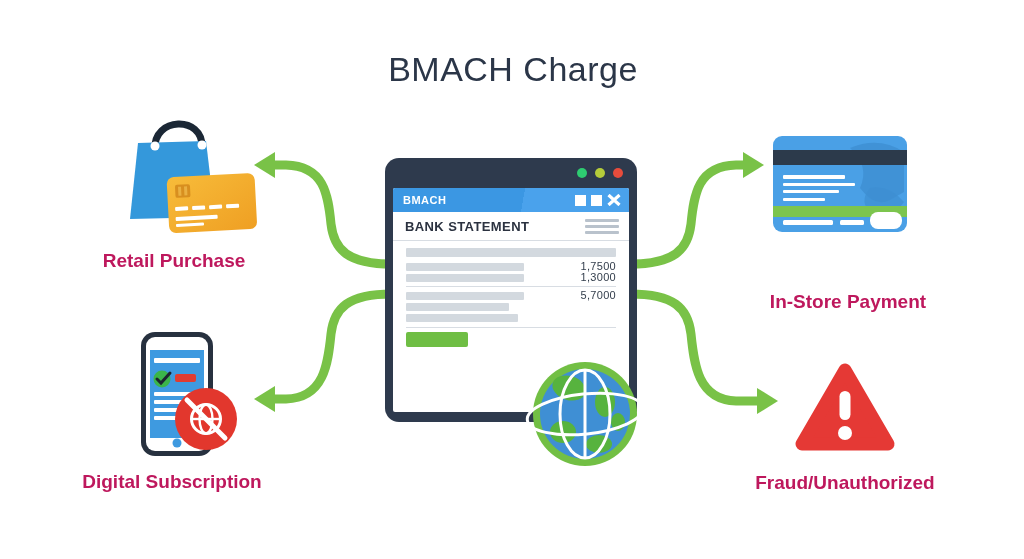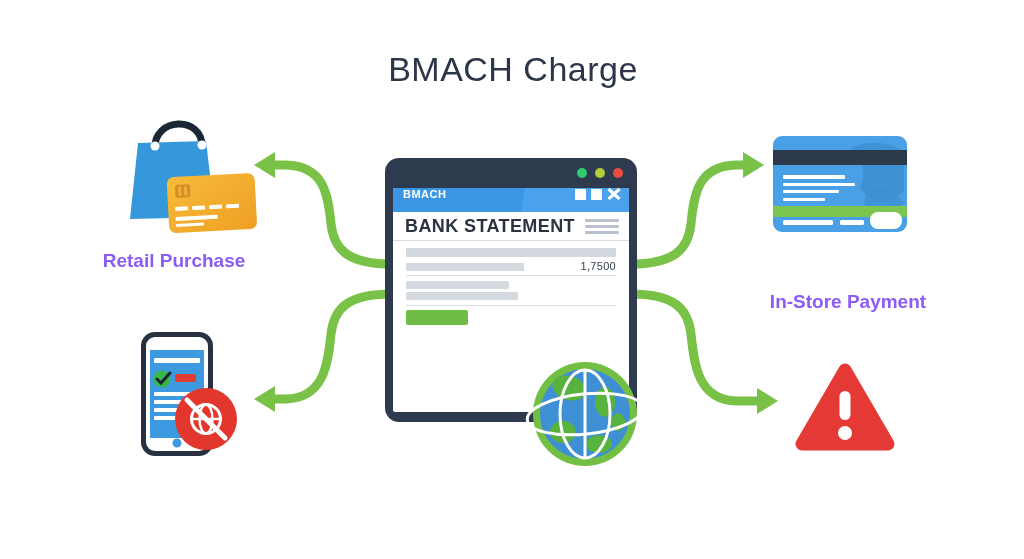--- a/index.html
+++ b/index.html
@@ -1,34 +1,34 @@
 <!DOCTYPE html>
 <html><head>
 <meta charset="utf-8">
 <style>
   html,body{margin:0;padding:0;background:#fff;}
   #canvas{
     position:relative;width:1024px;height:559px;overflow:hidden;background:#ffffff;
     font-family:"Liberation Sans","DejaVu Sans",sans-serif;color:#2b3648;
   }
   .abs{position:absolute;}
-  .lbl{position:absolute;font-weight:bold;font-size:19px;color:#8b5cf6;text-align:center;white-space:nowrap;}
+  .lbl{position:absolute;font-weight:bold;font-size:19px;color:#be185d;text-align:center;white-space:nowrap;}
   #main-title{position:absolute;left:8px;top:50px;width:1010px;text-align:center;font-size:34px;font-weight:normal;color:#2b3648;letter-spacing:.5px;}
 
   
   .window{position:absolute;left:385px;top:158px;width:252px;height:264px;background:#2e3a4d;border-radius:14px;box-sizing:border-box;padding:0 8px 10px 8px;}
   .chrome{height:30px;display:flex;align-items:center;justify-content:flex-end;gap:8px;padding-right:6px;}
   .dot{width:10px;height:10px;border-radius:50%;display:inline-block;}
   .win-body{background:#ffffff;height:224px;border-radius:2px;overflow:hidden;}
-  .titlebar{height:24px;background:linear-gradient(100deg,#3b97e3 55%,#4aa2ec 55%);display:flex;align-items:flex-start;justify-content:space-between;padding:0 8px 0 10px;gap:12px;}
+  .titlebar{height:24px;background:linear-gradient(100deg,#3b97e3 55%,#4aa2ec 55%);display:flex;align-items:center;justify-content:space-between;padding:0 8px 0 10px;gap:12px;}
   .titlebar .tb-label{color:#fff;font-size:11px;font-weight:bold;letter-spacing:.5px;}
   .tb-controls{display:flex;align-items:center;gap:5px;}
   .tb-sq{width:11px;height:11px;background:#fff;display:inline-block;}
   .stmt-head{height:28px;border-bottom:1px solid #d8dde3;display:flex;align-items:center;justify-content:space-between;padding:0 10px 0 12px;}
-  .stmt-head .sh-label{font-size:18px;font-weight:bold;color:#2b3240;letter-spacing:.4px;}
+  .stmt-head .sh-label{font-size:13px;font-weight:bold;color:#2b3240;letter-spacing:.4px;}
   .burger{display:flex;flex-direction:column;gap:3px;}
   .burger span{display:block;width:34px;height:3px;background:#b9c2cc;border-radius:1px;}
   .stmt-body{padding:7px 13px 0 13px;}
   .headbar{height:9px;background:#d3d9df;border-radius:1px;margin-bottom:4px;}
   .srow{display:flex;align-items:center;justify-content:space-between;height:11.2px;}
   .sbar{height:8px;background:#d3d9df;border-radius:1px;}
   .snum{font-size:11px;line-height:1;color:#333e4c;letter-spacing:.3px;}
   .sep{height:1px;background:#d8dde3;margin:3px 0;}
   .btn-green{width:62px;height:15px;background:#6fbe44;border-radius:2px;margin-top:4px;}
 </style>
@@ -78,21 +78,29 @@
             <span></span>
             <span></span>
           </span>
       </div>
       <div class="stmt-body">
         <div class="headbar"></div>
         <div class="srow">
             <span class="sbar" style="width:118px"></span>
             <span class="snum">1,7500</span>
           </div>
+        <div class="srow">
+            <span class="sbar" style="width:118px"></span>
+            <span class="snum">1,3000</span>
+          </div>
         <div class="sep"></div>
+        <div class="srow">
+            <span class="sbar" style="width:118px"></span>
+            <span class="snum">5,7000</span>
+          </div>
         <div class="srow">
             <span class="sbar" style="width:103px"></span>
           </div>
         <div class="srow">
             <span class="sbar" style="width:112px"></span>
           </div>
         <div class="sep"></div>
         <div class="btn-green"></div>
       </div>
     </div>
@@ -160,20 +168,21 @@
     <rect x="42" y="46" width="21" height="8" rx="2" fill="#e03c31"></rect>
     <circle cx="44" cy="115" r="4.5" fill="#3e9ae0"></circle>
     <g>
       <circle cx="73" cy="91" r="31" fill="#e2372d"></circle>
       <circle cx="73" cy="91" r="14.5" fill="none" stroke="#ffffff" stroke-width="3"></circle>
       <ellipse cx="73" cy="91" rx="6.5" ry="14.5" fill="none" stroke="#ffffff" stroke-width="2.4"></ellipse>
       <line x1="58.5" y1="91" x2="87.5" y2="91" stroke="#ffffff" stroke-width="2.4"></line>
       <line x1="54" y1="72" x2="92" y2="110" stroke="#ffffff" stroke-width="5" stroke-linecap="round"></line>
     </g>
   </svg>
+  <div class="lbl" style="left:52px;top:471px;width:240px;">Digital Subscription</div>
 
   <svg class="abs" style="left:523px;top:358px;" width="124" height="115">
     <circle cx="62" cy="56" r="52" fill="#72bf44"></circle>
     <circle cx="62" cy="56" r="45" fill="#3f8fd4"></circle>
     <g fill="#57b33e">
       <ellipse cx="46" cy="30" rx="17" ry="12" transform="rotate(18 46 30)"></ellipse>
       <ellipse cx="82" cy="44" rx="10" ry="15"></ellipse>
       <ellipse cx="40" cy="74" rx="13" ry="11"></ellipse>
       <ellipse cx="76" cy="86" rx="13" ry="9"></ellipse>
       <ellipse cx="95" cy="64" rx="7" ry="9"></ellipse>
@@ -183,14 +192,15 @@
       <ellipse cx="62" cy="56" rx="25" ry="44"></ellipse>
       <ellipse cx="62" cy="56" rx="58" ry="20" transform="rotate(-6 62 56)"></ellipse>
     </g>
   </svg>
 
   <svg class="abs" style="left:793px;top:358px;" width="104" height="102">
     <path d="M52 12 L95 86 L9 86 Z" fill="#e53935" stroke="#e53935" stroke-width="13" stroke-linejoin="round"></path>
     <rect x="46.5" y="33" width="11" height="29" rx="5.5" fill="#ffffff"></rect>
     <circle cx="52" cy="75" r="7" fill="#ffffff"></circle>
   </svg>
+  <div class="lbl" style="left:725px;top:472px;width:240px;">Fraud/Unauthorized</div>
 
 </div>
 
 </body></html>

